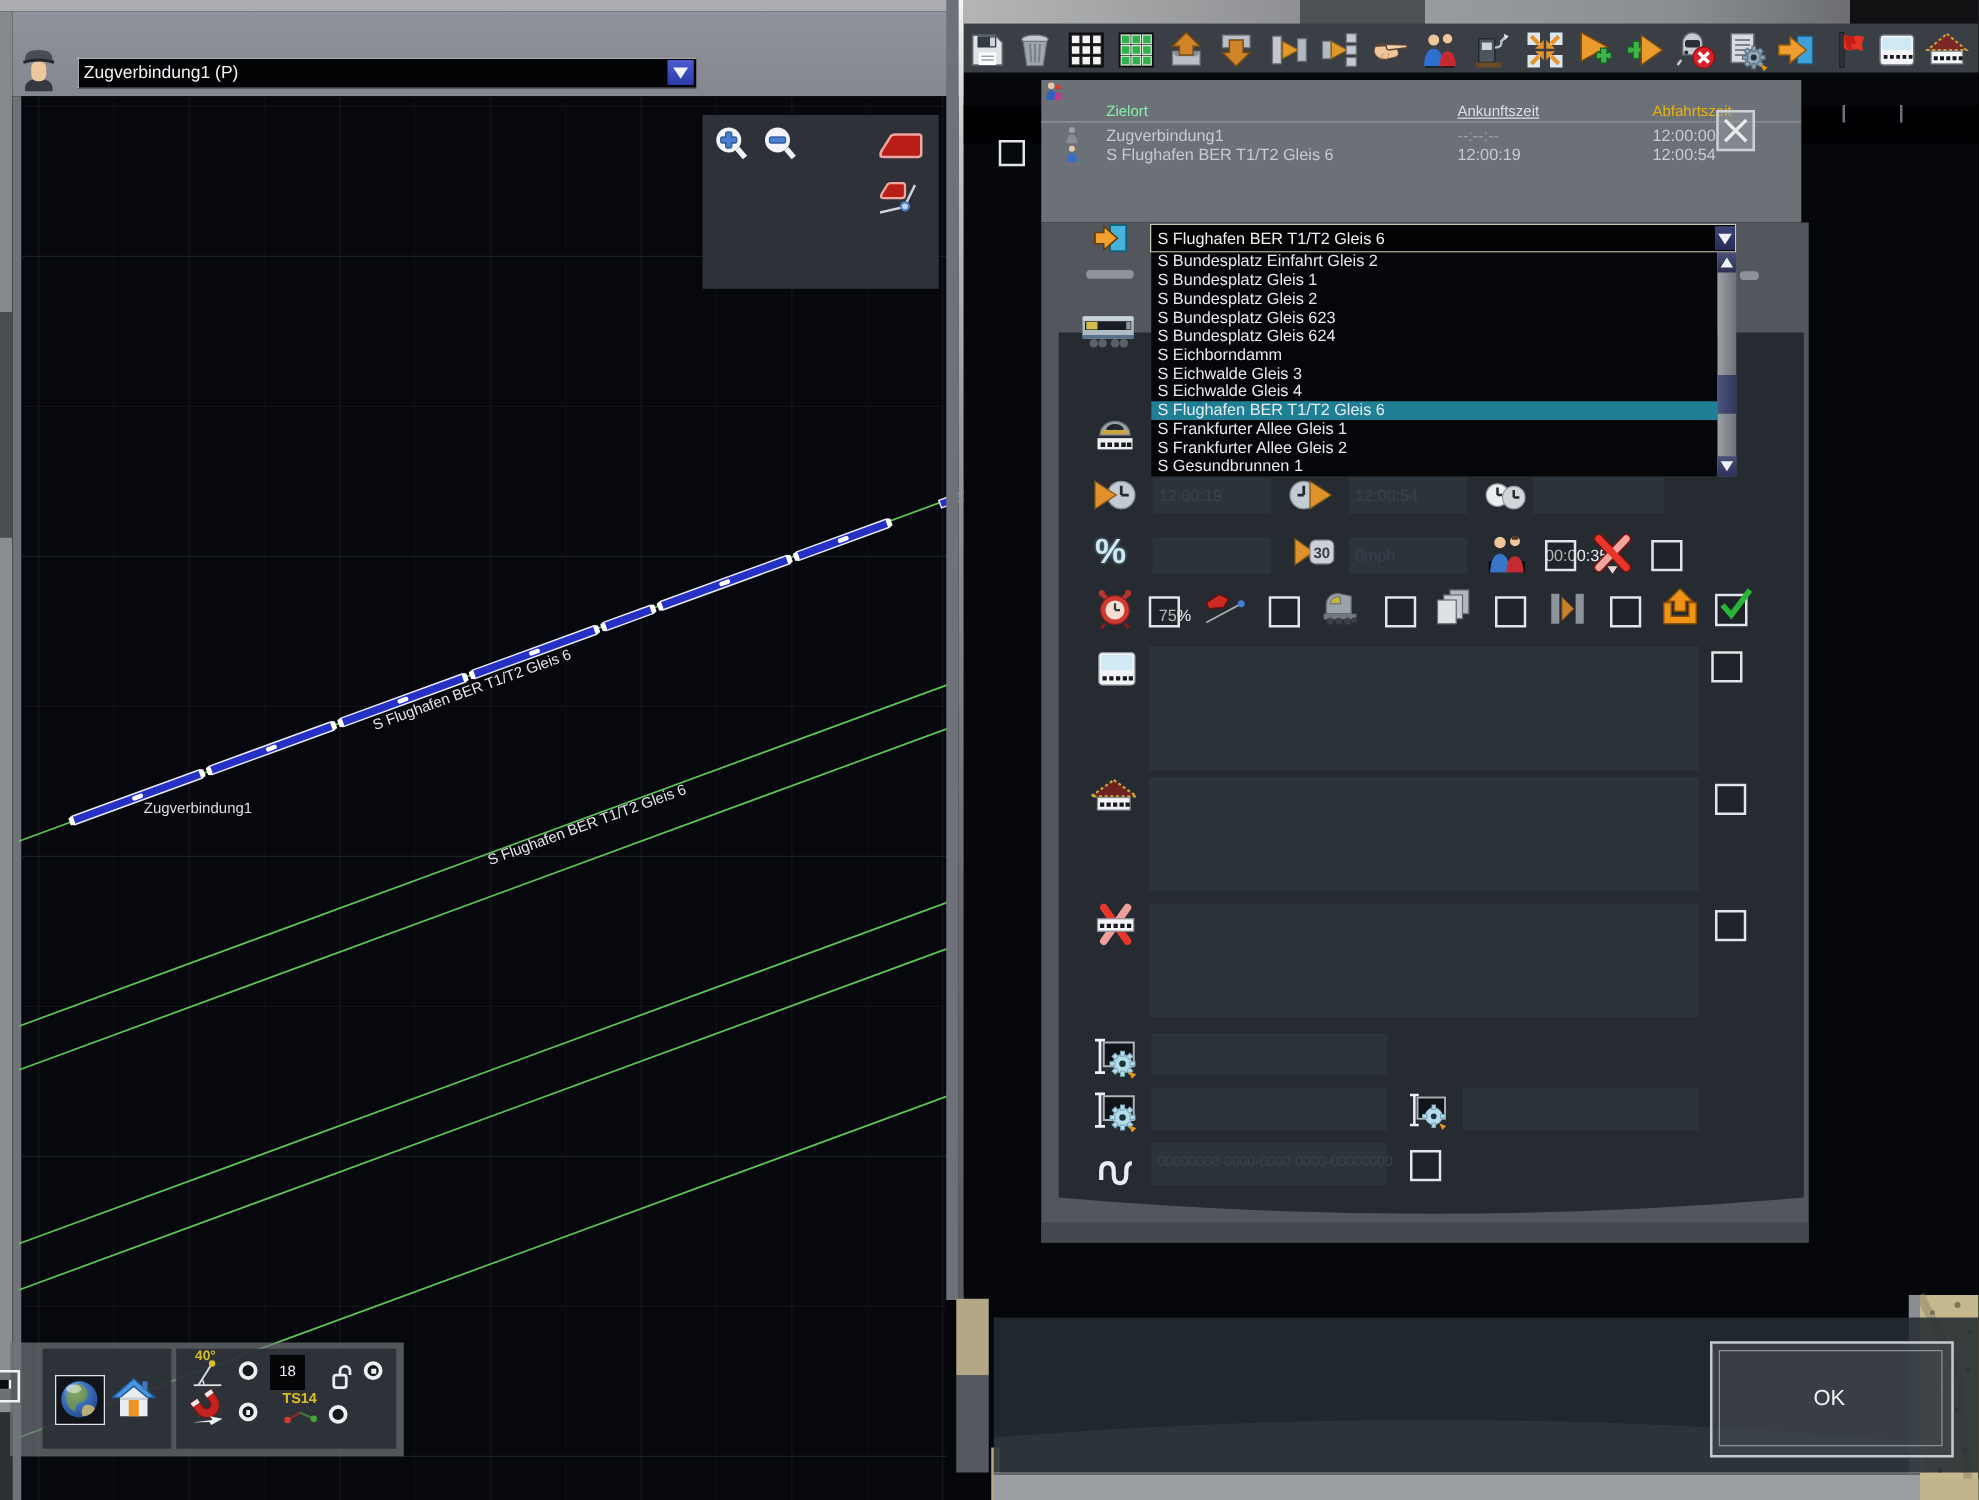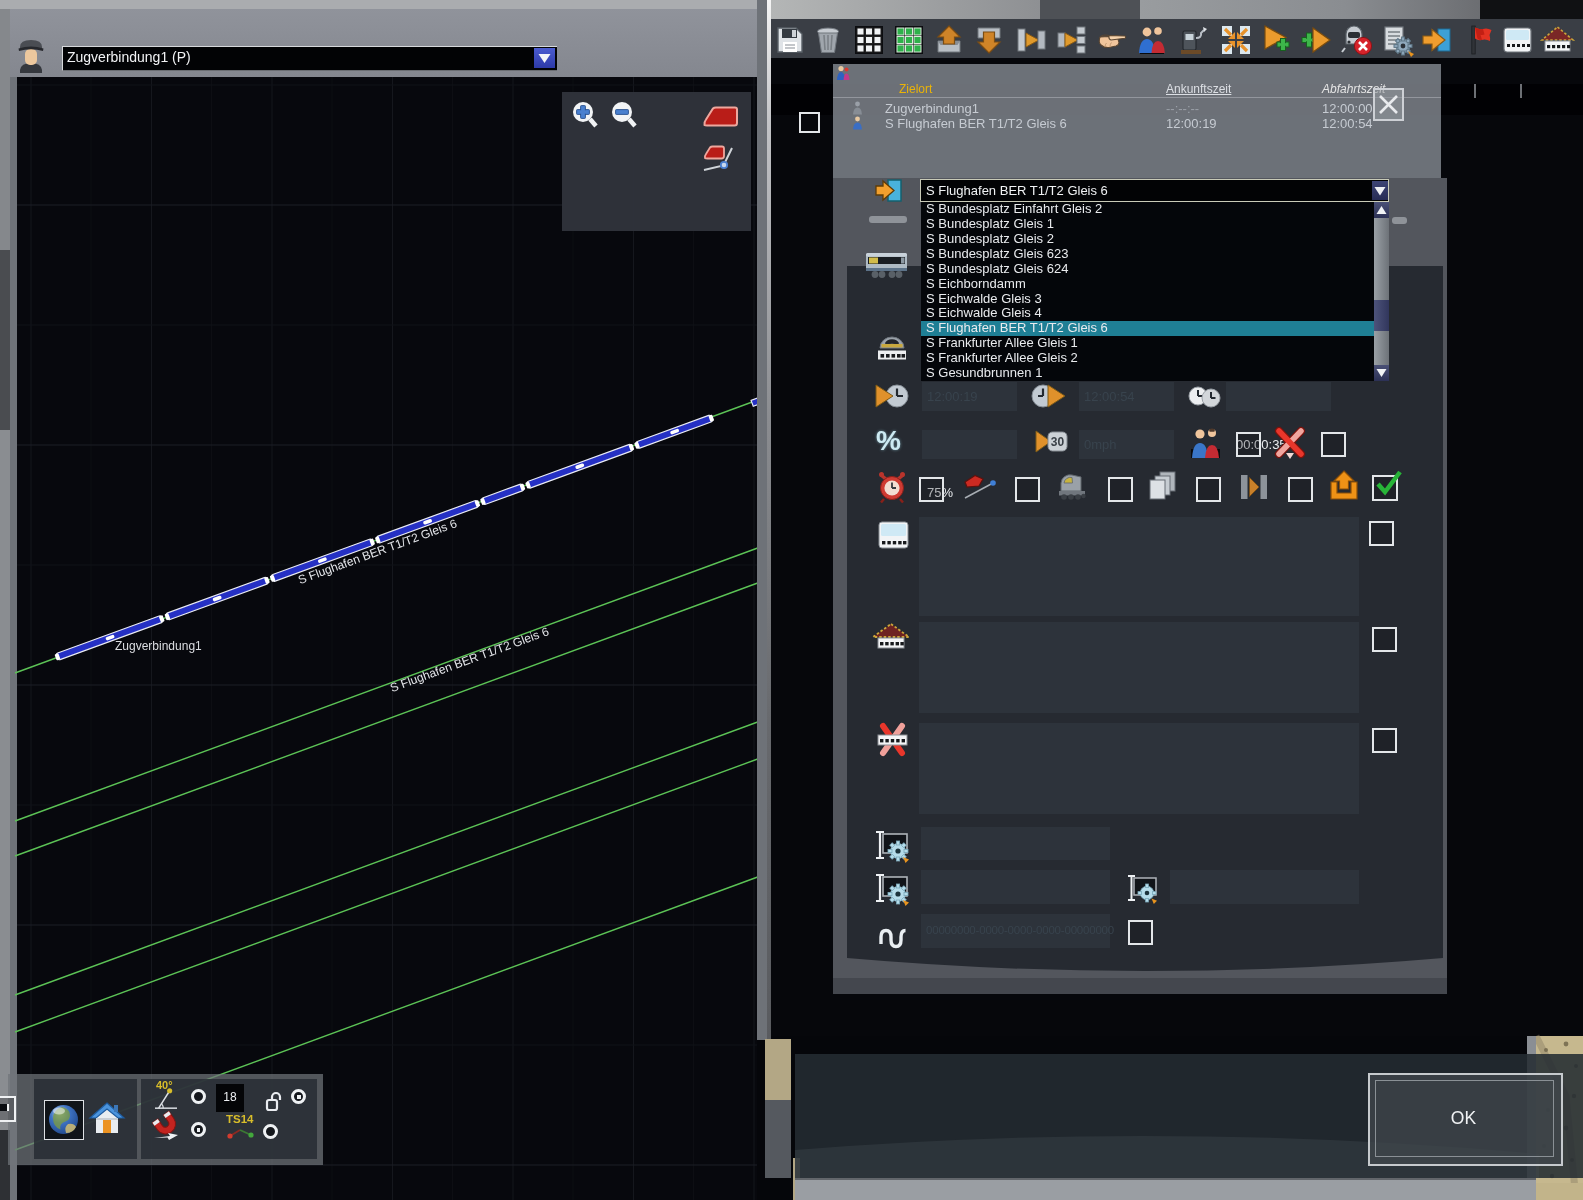--- a/index.html
+++ b/index.html
@@ -419,23 +419,23 @@
 </svg>
 
 <div class="abs" style="left:833px;top:64px;width:608px;height:114px;background:rgba(127,132,140,0.85);"></div>
 <svg class="abs" style="left:836px;top:65px;" width="14" height="16" viewBox="0 0 14 16">
   <circle cx="5" cy="3.5" r="2.6" fill="#e8c9a2"></circle>
       <path d="M1 15 q0.5 -8 4 -8 q3.5 0 4 8 z" fill="#2e62c0"></path>
   <circle cx="10.5" cy="4.5" r="2" fill="#d8392f"></circle>
       <path d="M7.5 15 q0.4 -6.5 3 -6.5 q2.6 0 3 6.5 z" fill="#c03a8a"></path>
 </svg>
 <div class="abs" style="left:833px;top:80px;width:608px;height:17px;border-bottom:1px solid rgba(220,222,228,0.35);"></div>
-<div class="abs" style="left:885px;top:82px;font-size:12px;color:#eab308;margin-left:14px;">Zielort</div>
+<div class="abs" style="left:885px;top:82px;font-size:12px;color:#86efac;">Zielort</div>
 <div class="abs" style="left:1166px;top:82px;font-size:12px;color:#dcdfe4;text-decoration:underline;">Ankunftszeit</div>
-<div class="abs" style="left:1322px;top:82px;font-size:12px;color:#e5e5e5;font-style:italic;">Abfahrtszeit</div>
+<div class="abs" style="left:1322px;top:82px;font-size:12px;color:#eab308;">Abfahrtszeit</div>
 <svg class="abs" style="left:851px;top:101px;" width="13" height="14" viewBox="0 0 13 14">
   <circle cx="6.5" cy="3" r="2.4" fill="#9aa0a8"></circle>
       <path d="M2 13.5 q0.5 -7 4.5 -7 q4 0 4.5 7 z" fill="#878d95"></path>
 </svg>
 <svg class="abs" style="left:851px;top:116px;" width="13" height="14" viewBox="0 0 13 14">
   <circle cx="6.5" cy="3" r="2.4" fill="#e8c9a2"></circle>
       <path d="M2 13.5 q0.5 -7 4.5 -7 q4 0 4.5 7 z" fill="#3a6ec4"></path>
 </svg>
 <div class="abs" style="left:885px;top:101px;font-size:13px;color:#c6cbd2;">Zugverbindung1</div>
 <div class="abs" style="left:1166px;top:101px;font-size:13px;color:#9aa0a8;">--:--:--</div>

